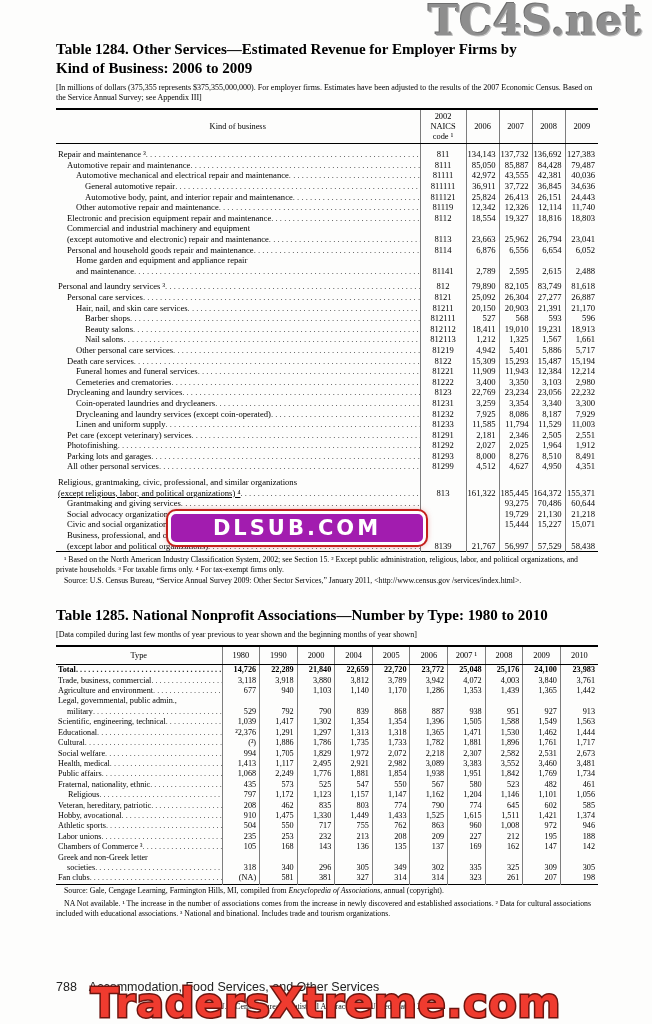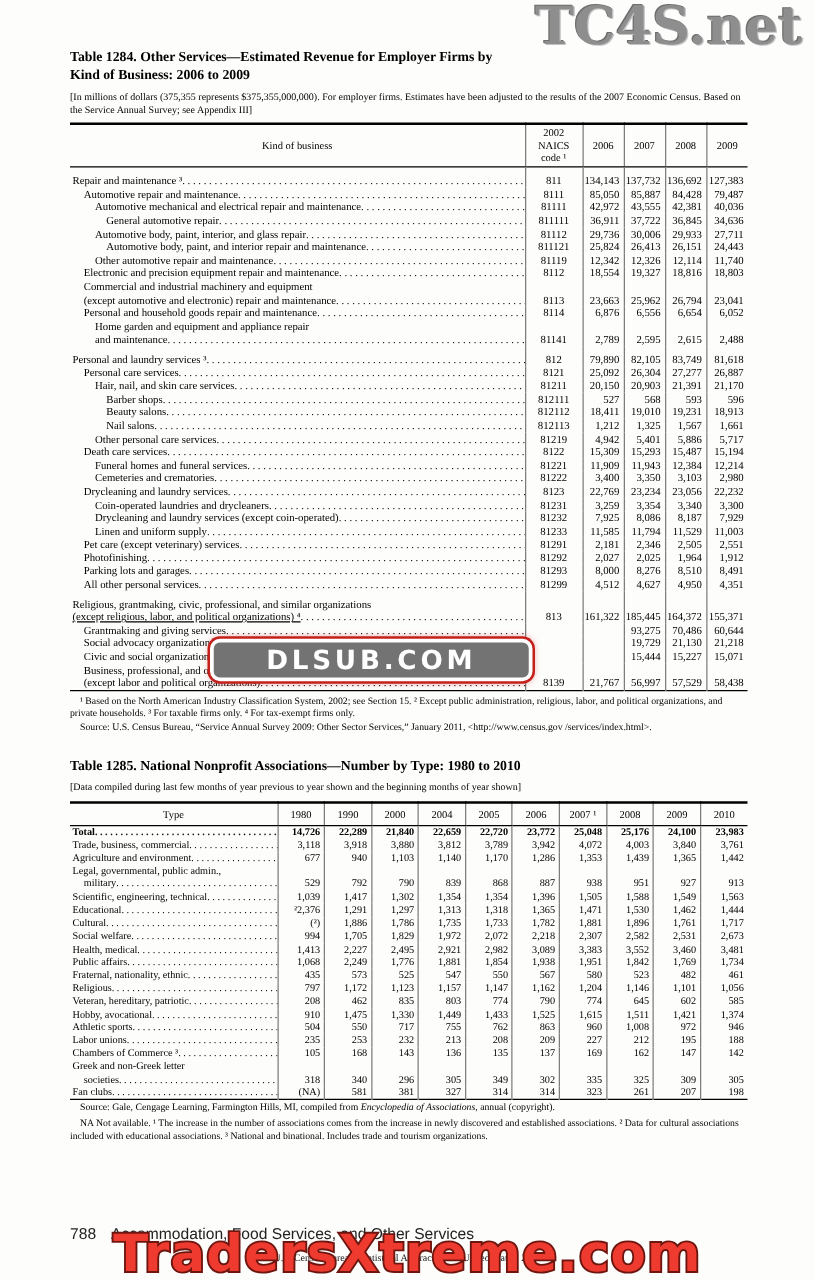--- a/index.html
+++ b/index.html
@@ -2,21 +2,21 @@
 <html><head>
 <meta charset="utf-8">
 <style>
   html,body{margin:0;padding:0;}
   body{
     width:652px;height:1024px;background:#fdfdfc;color:#000;
     font-family:"Liberation Serif",serif;position:relative;overflow:hidden;
   }
   .content{padding:40px 54px 0 56px;}
 
-  .tbl-title{font-size:11px;font-weight:bold;line-height:1.25;margin:0 0 5px;}
+  .tbl-title{font-size:15px;font-weight:bold;line-height:1.25;margin:0 0 5px;}
   .tbl-title.t2{margin-top:20px;}
   .note{font-size:8px;line-height:1.3;margin:0 0 5px;}
 
   table{border-collapse:collapse;table-layout:fixed;width:542px;
         border-top:2px solid #000;border-bottom:1px solid #000;}
   thead th{font-weight:normal;vertical-align:middle;
            border-bottom:1px solid #000;padding:2px 2px;}
   .t84 th{font-size:8.4px;}
   .t85 th{font-size:8.4px;height:13px;}
   .naics-h div{line-height:1.15;}
@@ -41,21 +41,21 @@
   .page-footer{position:absolute;left:56px;bottom:30px;
     font-family:"Liberation Sans",sans-serif;font-size:12.5px;color:#222;}
   .pgnum{margin-right:12px;}
   .census-line{position:absolute;left:0;right:0;bottom:13px;text-align:center;font-size:8px;color:#111;}
 
   
   .wm-top{position:absolute;top:-2px;right:10px;z-index:30;
     font-family:"DejaVu Serif",serif;font-weight:bold;font-size:42px;line-height:1.1;
     color:#8e8e8e;text-shadow:1px 1px 0 #c2c2c2,-1px -1px 0 #6d6d6d;}
   .wm-mid{position:absolute;left:168px;top:471px;width:252px;height:28px;z-index:30;
-    background:#737373;border:3px solid #fff;border-radius:8px;
+    background:#a21caf;border:3px solid #fff;border-radius:8px;
     box-shadow:0 0 0 2px #c4201c,0 0 6px rgba(196,32,28,.6);
     display:flex;align-items:center;justify-content:center;
     color:#fff;font-family:"DejaVu Sans",sans-serif;font-weight:bold;
     font-size:21px;letter-spacing:3px;}
   .wm-bottom{position:absolute;left:50%;bottom:0;transform:translateX(-50%);z-index:30;
     font-family:"DejaVu Sans",sans-serif;font-weight:bold;font-size:41px;line-height:1;
     color:#ef3b2f;-webkit-text-stroke:3px #6d150f;paint-order:stroke fill;
     white-space:nowrap;letter-spacing:1px;}
 </style>
 </head>
@@ -141,33 +141,20 @@
               <div class="line">
                 <span class="txt" style="padding-left: 29px;">General automotive repair</span>
                 <span class="dots"></span>
               </div>
             </td>
             <td class="naics">811111</td>
             <td class="num">36,911</td>
             <td class="num">37,722</td>
             <td class="num">36,845</td>
             <td class="num">34,636</td>
-          </tr>
-          <tr>
-            <td class="kob">
-              <div class="line">
-                <span class="txt" style="padding-left: 20px;">Automotive body, paint, interior, and glass repair</span>
-                <span class="dots"></span>
-              </div>
-            </td>
-            <td class="naics">81112</td>
-            <td class="num">29,736</td>
-            <td class="num">30,006</td>
-            <td class="num">29,933</td>
-            <td class="num">27,711</td>
           </tr>
           <tr>
             <td class="kob">
               <div class="line">
                 <span class="txt" style="padding-left: 29px;">Automotive body, paint, and interior repair and maintenance</span>
                 <span class="dots"></span>
               </div>
             </td>
             <td class="naics">811121</td>
             <td class="num">25,824</td>
@@ -738,21 +725,21 @@
             <td class="num">2,673</td>
           </tr>
           <tr>
             <td class="kob">
               <div class="line">
                 <span class="txt" style="padding-left: 2px;">Health, medical</span>
                 <span class="dots"></span>
               </div>
             </td>
             <td class="num">1,413</td>
-            <td class="num">2,227</td>
+            <td class="num">1,117</td>
             <td class="num">2,495</td>
             <td class="num">2,921</td>
             <td class="num">2,982</td>
             <td class="num">3,089</td>
             <td class="num">3,383</td>
             <td class="num">3,552</td>
             <td class="num">3,460</td>
             <td class="num">3,481</td>
           </tr>
           <tr>
@@ -787,21 +774,21 @@
             <td class="num">550</td>
             <td class="num">567</td>
             <td class="num">580</td>
             <td class="num">523</td>
             <td class="num">482</td>
             <td class="num">461</td>
           </tr>
           <tr>
             <td class="kob">
               <div class="line">
-                <span class="txt" style="padding-left: 2px;">Religious</span>
+                <span class="txt" style="padding-left: 2px; margin-left: 10px;">Religious</span>
                 <span class="dots"></span>
               </div>
             </td>
             <td class="num">797</td>
             <td class="num">1,172</td>
             <td class="num">1,123</td>
             <td class="num">1,157</td>
             <td class="num">1,147</td>
             <td class="num">1,162</td>
             <td class="num">1,204</td>

